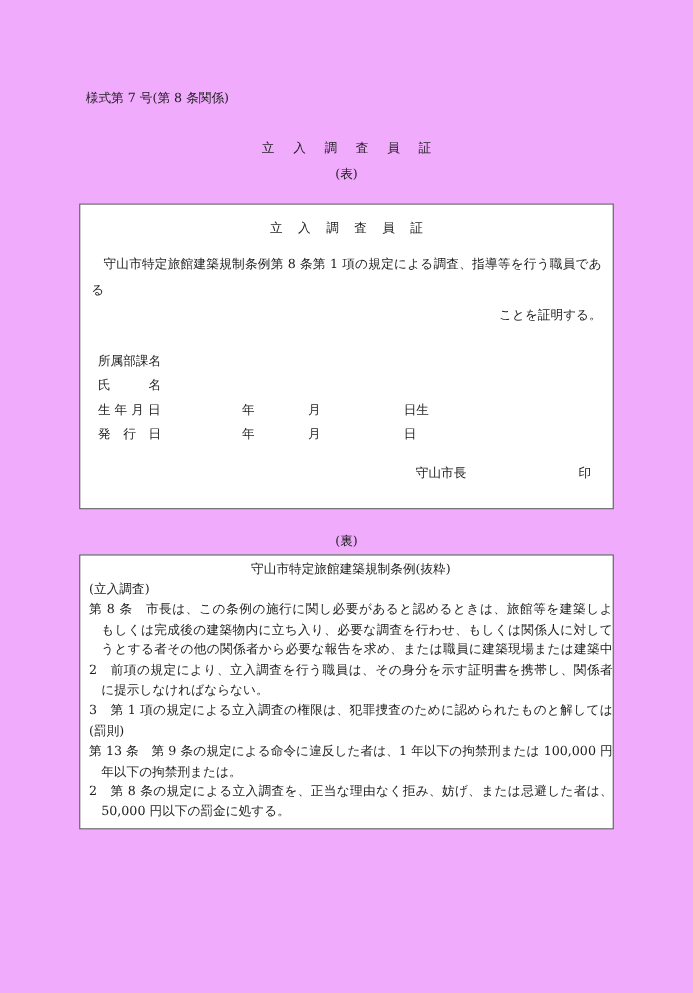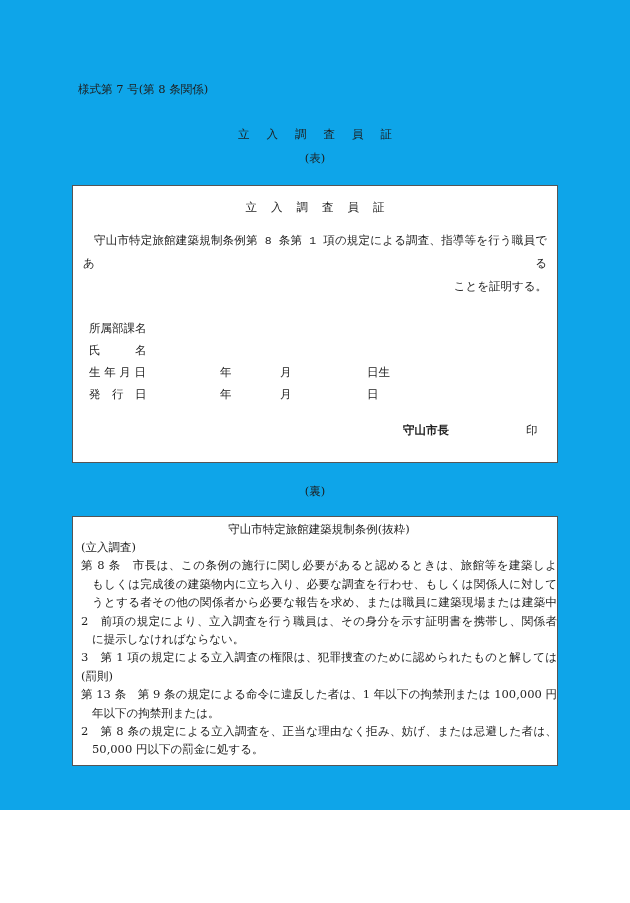--- a/index.html
+++ b/index.html
@@ -4,25 +4,25 @@
 <style>
   html,body { margin:0; padding:0; background:#ffffff; }
   body {
     width:630px; height:903px;
     font-family:"DejaVu Serif","Liberation Serif",serif;
     color:#1d1d1d;
     -webkit-text-size-adjust:none;
   }
   .page {
     position:relative;
-    width:630px; height:810px;
+    width:630px; height:903px;
     box-sizing:border-box;
     padding-top:82px;
     overflow:hidden;
-    background:#0ea5e9;
+    background:#f0abfc;
   }
   .form-label {
     margin-left:78px;
     font-size:11.5px;
     line-height:14px;
   }
   .center-col {            
     width:486px;
     margin-left:72px;
     text-align:center;
@@ -39,38 +39,38 @@
     margin-left:72px;
     border:1px solid #555;
     background:#ffffff;
   }
   .card-front {
     margin-top:18px;
     padding:0 10px 23px 10px;
     font-size:11.5px;
   }
   .card-title-row { margin-top:13px; text-align:center; line-height:17px; }
-  .statement { margin-top:13px; line-height:23px;font-family:Liberation Mono, monospace; }
+  .statement { margin-top:13px; line-height:23px; }
   .st-line { font-size:11.5px;text-align:right; }
   .indent1 { text-indent:11px; }
   .fill { text-align:justify; text-align-last:justify; }
 
   .fields { margin-top:19px; }
   .field-row { position:relative; line-height:22px; height:22px; }
   .f-label { margin-left:6px; }
   .f-year  { position:absolute; left:137px; top:0; }
   .f-month { position:absolute; left:197px; top:0; }
   .f-day   { position:absolute; left:252px; top:0;margin-left:32px; }
 
   .mayor-row { position:relative; margin-top:17px; line-height:17px; height:17px; }
-  .mayor { position:absolute; left:320px; top:0;font-weight:bold; }
+  .mayor { position:absolute; left:295px; top:0; }
   .seal  { position:absolute; left:443px; top:0; }
 
   .card-back {
-    margin-top:16px;
+    margin-top:4px;
     padding:3px 0 6px 8px;
     font-size:11.5px;
   }
   .law-title { text-align:center; line-height:17px; margin-top:1px; }
   .law-line { line-height:18.4px; }
   .cont { padding-left:11px; }
 </style>
 </head>
 <body>
 

